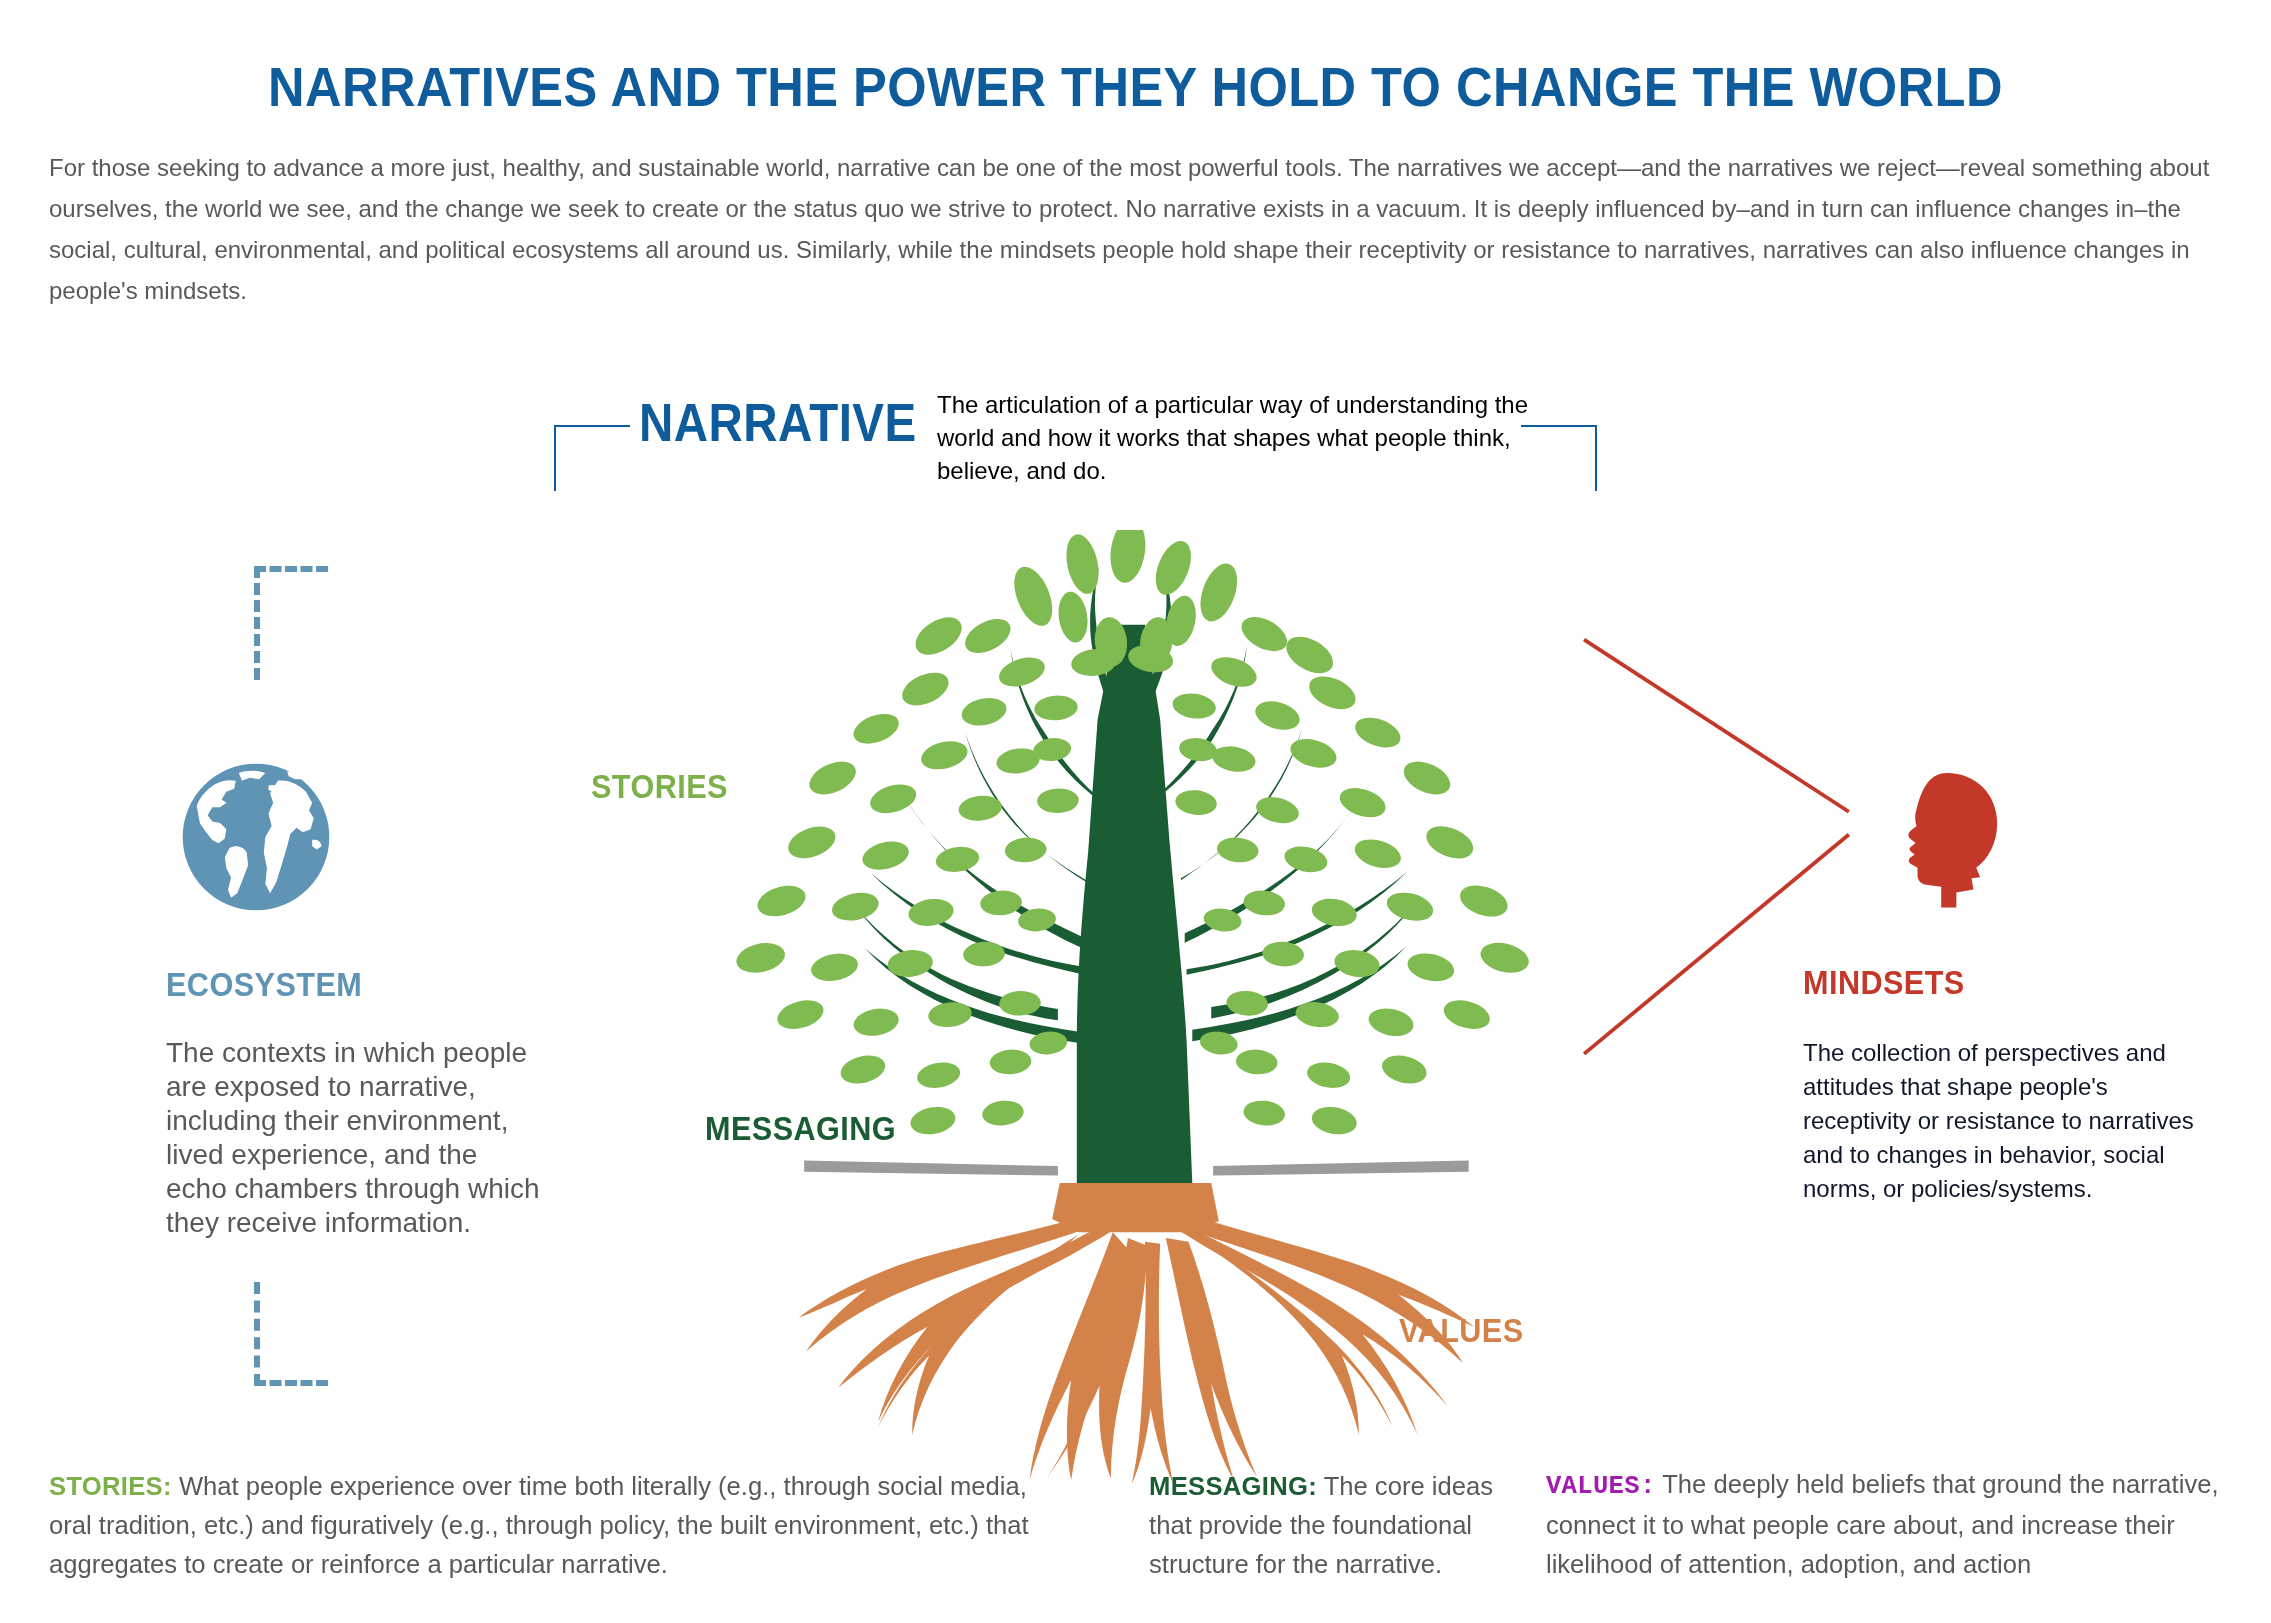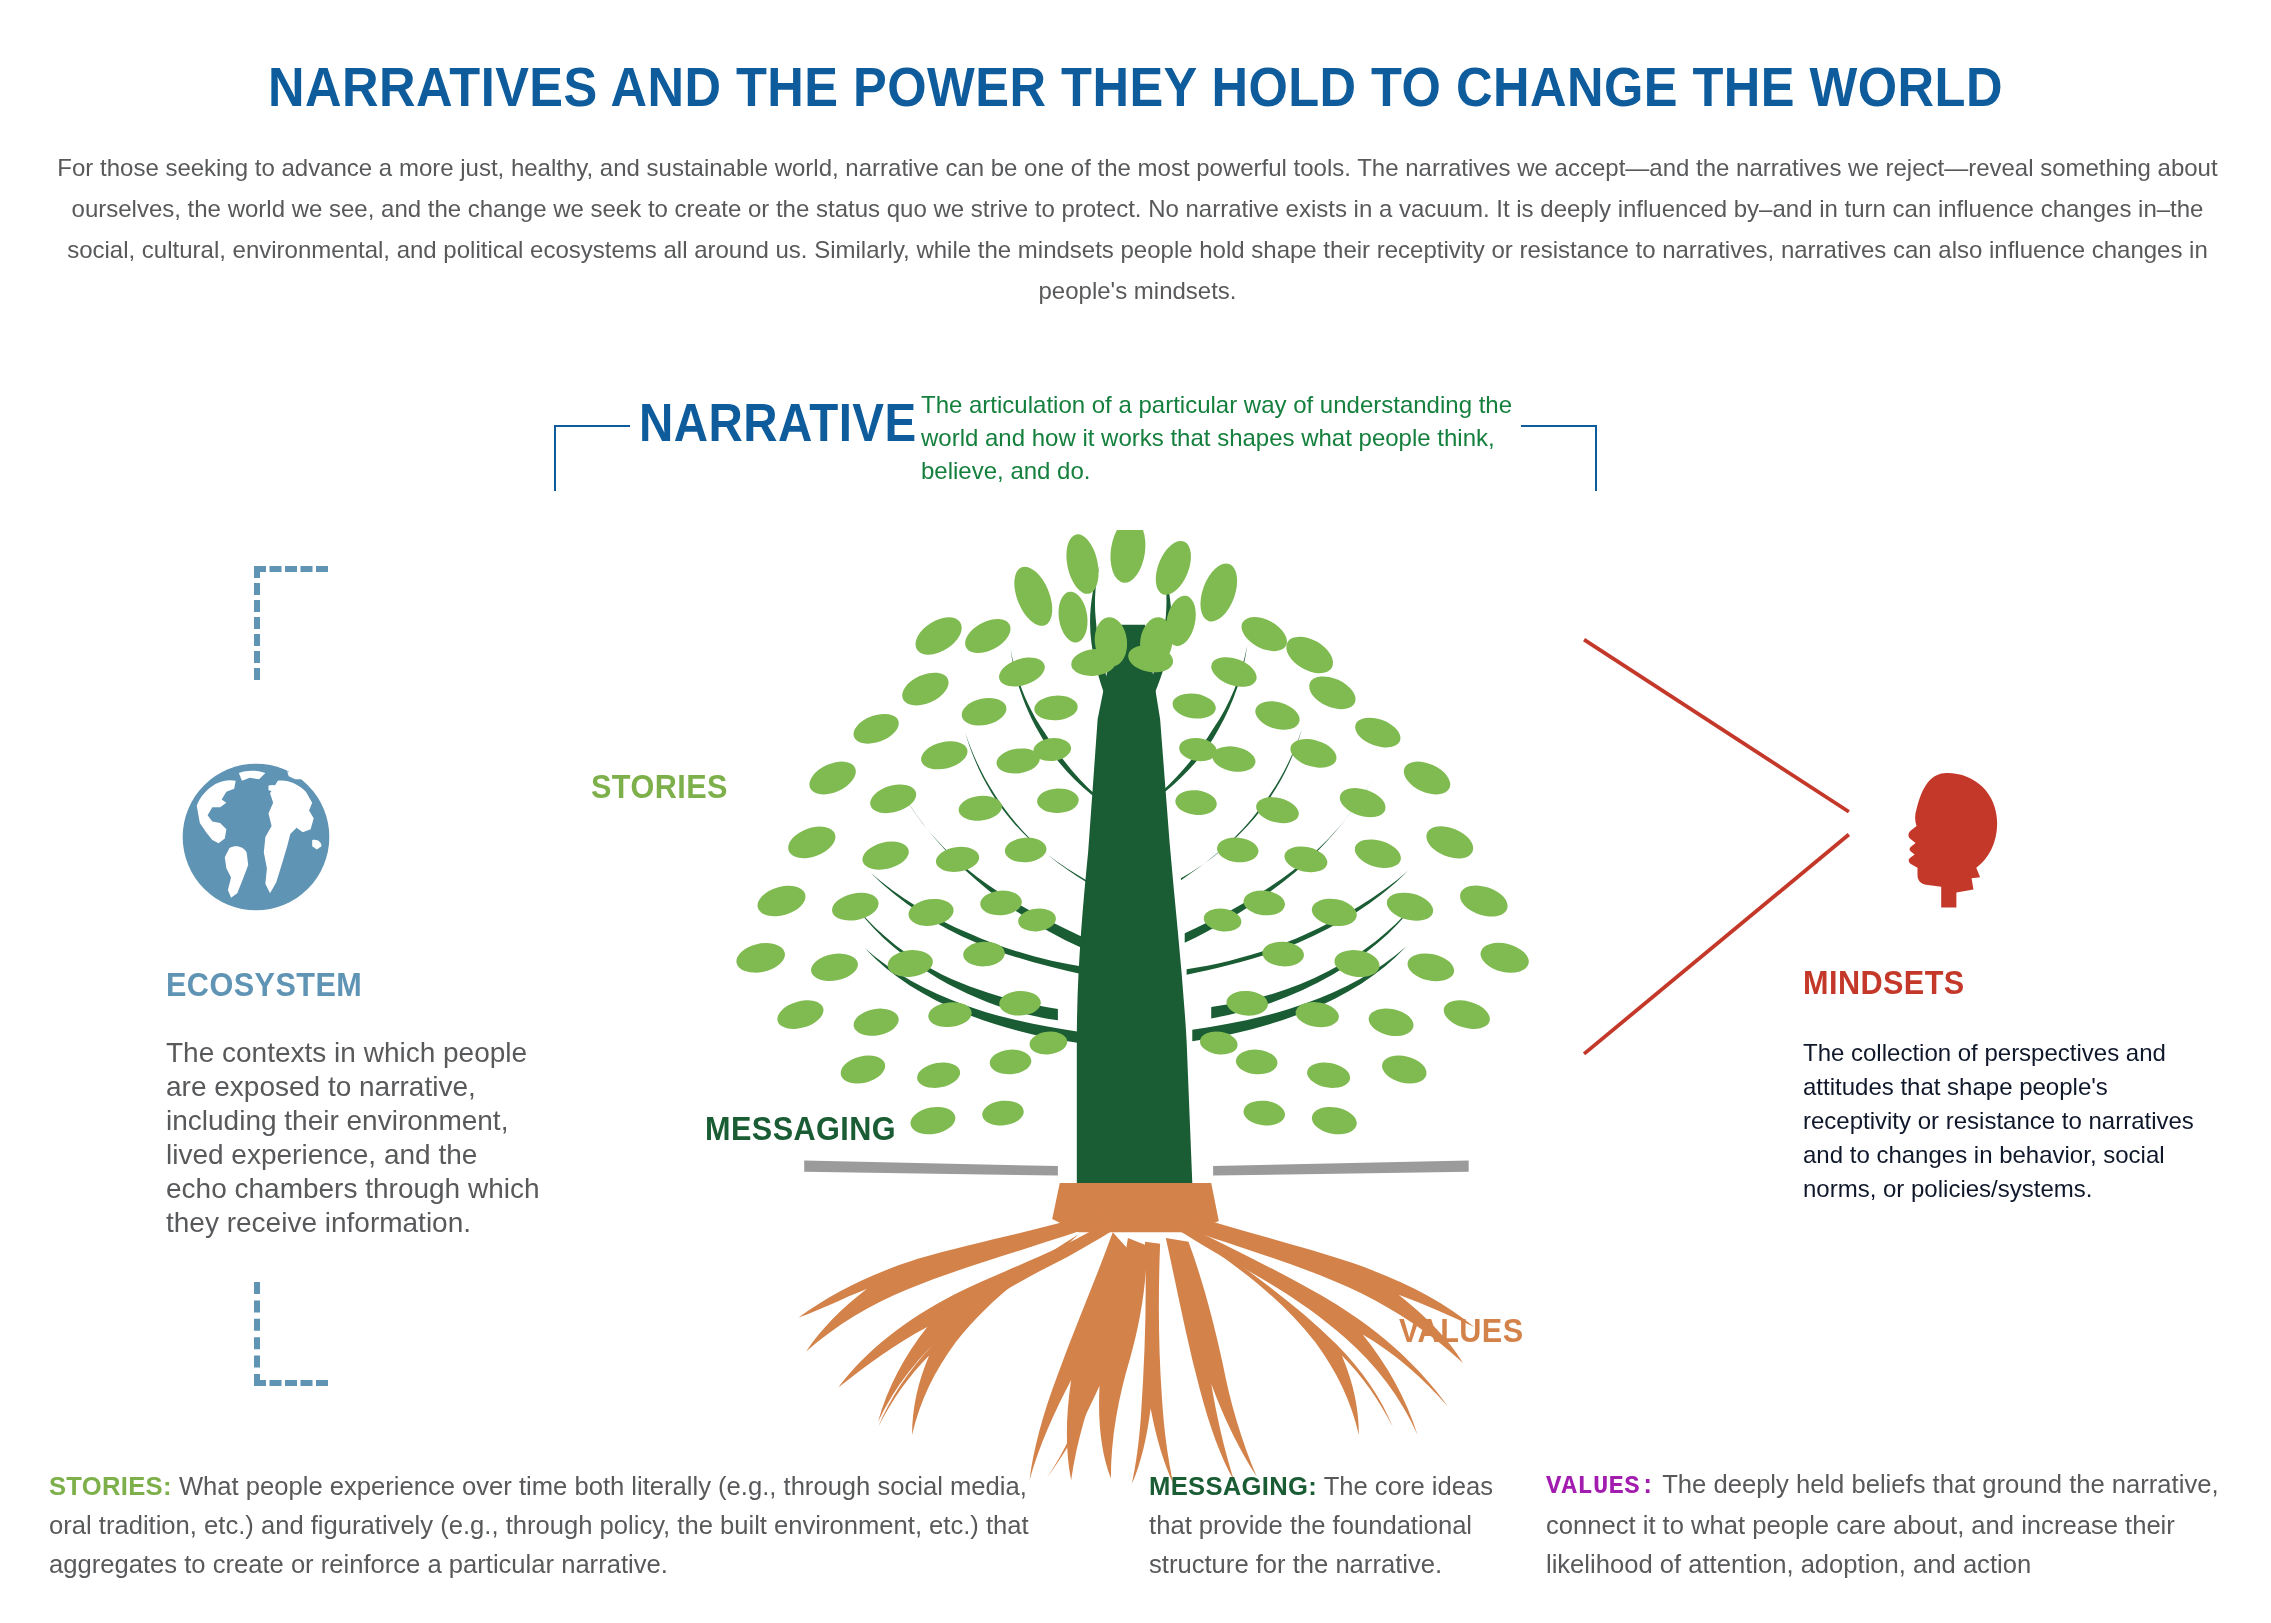--- a/index.html
+++ b/index.html
@@ -34,21 +34,21 @@
   }
 
   #intro-paragraph {
     position: absolute;
     top: 147px;
     left: 49px;
     width: 2177px;
     font-size: 24px;
     line-height: 41px;
     color: #58595b;
-    text-align: center;
+    text-align: left;
   }
 
   
   #narrative-block {
     position: absolute;
     top: 383px;
     left: 554px;
     width: 1084px;
     height: 132px;
     padding-left: 35px;
@@ -60,26 +60,26 @@
     font-family: "Liberation Sans Narrow", "Liberation Sans", sans-serif;
     font-weight: 700;
     font-size: 54px;
     color: #0e5c9c;
     transform: scaleX(0.88);
     transform-origin: left top;
     letter-spacing: 0.5px;
   }
   #narrative-desc {
     position: absolute;
-    left: 367px;
+    left: 383px;
     top: 4.7px;
     width: 606px;
     font-size: 24px;
     line-height: 33px;
-    color: #15803d;
+    color: #000000;
   }
   .narr-bracket {
     position: absolute;
     width: 74px;
     height: 64px;
     border-color: #0e5c9c;
     border-style: solid;
     border-width: 0;
   }
   #narr-bracket-left {

